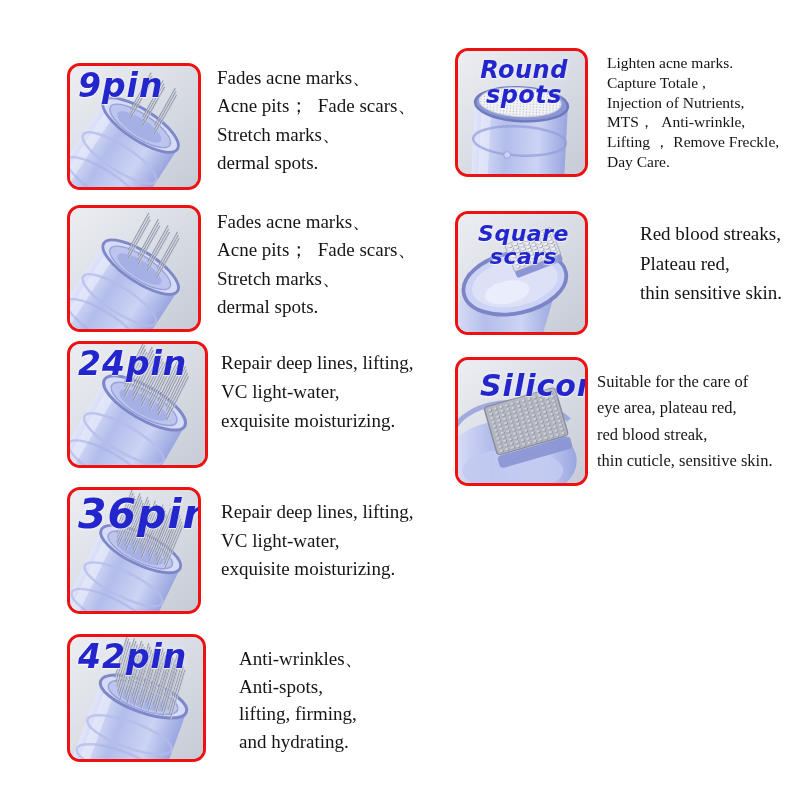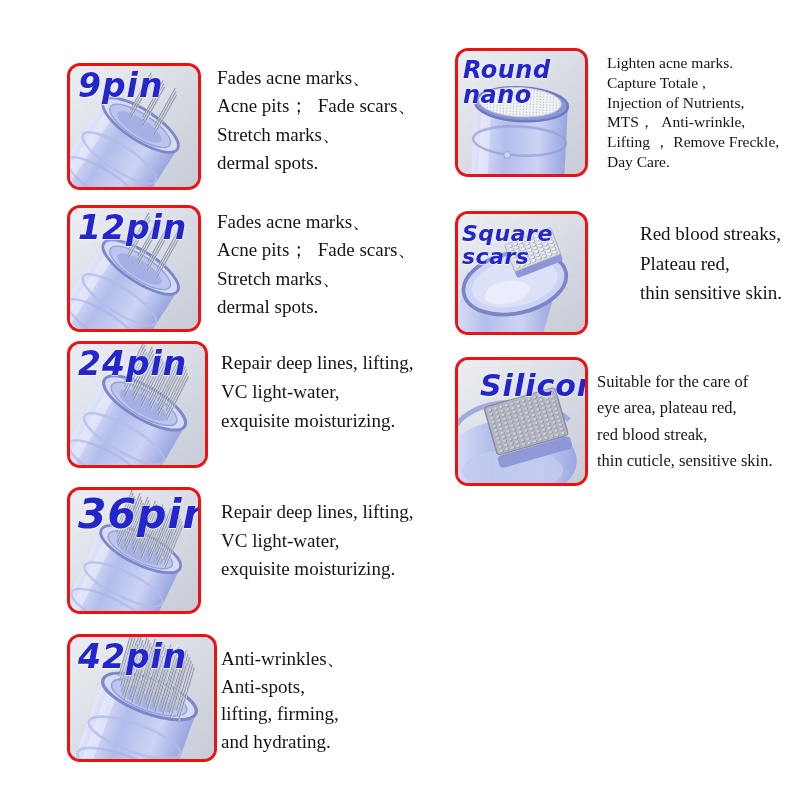--- a/index.html
+++ b/index.html
@@ -10,20 +10,21 @@
     border:3px solid #ee1111;border-radius:13px;overflow:hidden;
     background:#d3d7df;
   }
   .tip-art{position:absolute;inset:0;z-index:0;}
   .tip-art svg{width:100%;height:100%;display:block;}
   .tip-label{
     position:absolute;top:3px;left:8px;z-index:2;line-height:1.05;
     font-family:"DejaVu Sans",sans-serif;font-style:italic;font-weight:700;
     color:#2326cd;letter-spacing:1px;
     text-shadow:0 1px 0 rgba(255,255,255,.65),0 0 5px rgba(255,255,255,.55);
+    text-align:center;
   }
   .desc{
     position:absolute;z-index:1;
     font-family:"Liberation Serif",serif;color:#151515;
     white-space:pre-wrap;
   }
 </style>
 </head>
 <body>
 
@@ -131,21 +132,20 @@
             <line x1="55.0" y1="62" x2="52.0" y2="15" stroke="#e4e7ef" stroke-width="0.6"></line>
             <line x1="66.5" y1="62" x2="63.5" y2="15" stroke="#868da0" stroke-width="1.4"></line>
             <line x1="67.0" y1="62" x2="64.0" y2="15" stroke="#e4e7ef" stroke-width="0.6"></line>
             <line x1="78.5" y1="62" x2="75.5" y2="15" stroke="#868da0" stroke-width="1.4"></line>
             <line x1="79.0" y1="62" x2="76.0" y2="15" stroke="#e4e7ef" stroke-width="0.6"></line>
             <line x1="90.5" y1="62" x2="87.5" y2="15" stroke="#868da0" stroke-width="1.4"></line>
             <line x1="91.0" y1="62" x2="88.0" y2="15" stroke="#e4e7ef" stroke-width="0.6"></line>
   </g>
         </svg>
       </div>
-    <figcaption class="tip-label" style="font-size:33px">12pin</figcaption>
   </figure>
   <div class="desc" style="left:217px;top:208px;width:250px;font-size:19px;line-height:28.4px">Fades acne marks、
 Acne pits；  Fade scars、
 Stretch marks、
 dermal spots.</div>
 
   <figure class="photo" style="left:67px;top:341px;width:141px;height:127px">
     <div class="tip-art">
         <svg viewBox="0 0 134 127" preserveAspectRatio="xMidYMid slice" xmlns="http://www.w3.org/2000/svg">
           <defs>
@@ -328,21 +328,21 @@
             <line x1="102.5" y1="70" x2="99.5" y2="20" stroke="#e4e7ef" stroke-width="0.6"></line>
   </g>
         </svg>
       </div>
     <figcaption class="tip-label" style="font-size:41px">36pin</figcaption>
   </figure>
   <div class="desc" style="left:221px;top:498px;width:255px;font-size:19px;line-height:28.7px">Repair deep lines, lifting,
 VC light-water,
 exquisite moisturizing.</div>
 
-  <figure class="photo" style="left:67px;top:634px;width:150px;height:128px">
+  <figure class="photo" style="left:67px;top:634px;width:139px;height:128px">
     <div class="tip-art">
         <svg viewBox="0 0 134 127" preserveAspectRatio="xMidYMid slice" xmlns="http://www.w3.org/2000/svg">
           <defs>
   <linearGradient id="g4bg" x1="0" y1="0" x2="1" y2="1">
     <stop offset="0" stop-color="#eceef2"></stop>
               <stop offset="1" stop-color="#c6cbd6"></stop>
   </linearGradient>
   <linearGradient id="g4bd" x1="0" y1="0" x2="1" y2="0">
     <stop offset="0" stop-color="#e2e6fa"></stop>
               <stop offset="0.35" stop-color="#b3bdeb"></stop>
@@ -456,21 +456,21 @@
             <line x1="88.3" y1="74" x2="85.3" y2="22.5" stroke="#e4e7ef" stroke-width="0.6"></line>
             <line x1="95.5" y1="74" x2="92.5" y2="22.5" stroke="#868da0" stroke-width="1.4"></line>
             <line x1="96.0" y1="74" x2="93.0" y2="22.5" stroke="#e4e7ef" stroke-width="0.6"></line>
             <line x1="103.3" y1="74" x2="100.3" y2="22.5" stroke="#868da0" stroke-width="1.4"></line>
             <line x1="103.8" y1="74" x2="100.8" y2="22.5" stroke="#e4e7ef" stroke-width="0.6"></line>
   </g>
         </svg>
       </div>
     <figcaption class="tip-label" style="font-size:33px">42pin</figcaption>
   </figure>
-  <div class="desc" style="left:221px;top:645px;width:230px;font-size:19px;line-height:27.7px">Anti-wrinkles、
+  <div class="desc" style="left:239px;top:645px;width:230px;font-size:19px;line-height:27.7px">Anti-wrinkles、
 Anti-spots,
 lifting, firming,
 and hydrating.</div>
 
   <figure class="photo" style="left:455px;top:48px;width:133px;height:129px">
     <div class="tip-art">
         <svg viewBox="0 0 134 127" preserveAspectRatio="xMidYMid slice" xmlns="http://www.w3.org/2000/svg">
           <defs>
   <linearGradient id="g5bg" x1="0" y1="0" x2="1" y2="1">
     <stop offset="0" stop-color="#eceef2"></stop>
@@ -492,21 +492,21 @@
     <rect x="26" y="54" width="10" height="76" fill="#e9ecfb" opacity="0.6"></rect>
     <ellipse cx="67" cy="93" rx="48" ry="15" fill="none" stroke="#939dd8" stroke-width="2.5" opacity="0.7"></ellipse>
     <circle cx="55" cy="108" r="3.5" fill="#ccd2f3" stroke="#99a3dd" stroke-width="1"></circle>
     <ellipse cx="67" cy="55" rx="48" ry="17.5" fill="#8b96d5" stroke="#6f79bd" stroke-width="2.5"></ellipse>
     <ellipse cx="65.5" cy="53" rx="42.5" ry="15" fill="#f3f4f7"></ellipse>
     <ellipse cx="65.5" cy="53" rx="42.5" ry="15" fill="url(#g5dots)"></ellipse>
     <ellipse cx="65.5" cy="53" rx="42.5" ry="15" fill="none" stroke="#c9cdd9" stroke-width="1"></ellipse>
   </g>
         </svg>
       </div>
-    <figcaption class="tip-label" style="font-size:24px;top:7px;left:5px;letter-spacing:0.5px">Round nano</figcaption>
+    <figcaption class="tip-label" style="font-size:24px;top:7px;left:5px;letter-spacing:0.5px">Round spots</figcaption>
   </figure>
   <div class="desc" style="left:607px;top:53px;width:195px;font-size:15.5px;line-height:19.8px">Lighten acne marks.
 Capture Totale ,
 Injection of Nutrients,
 MTS，  Anti-wrinkle,
 Lifting ， Remove Freckle,
 Day Care.</div>
 
   <figure class="photo" style="left:455px;top:211px;width:133px;height:124px">
     <div class="tip-art">

